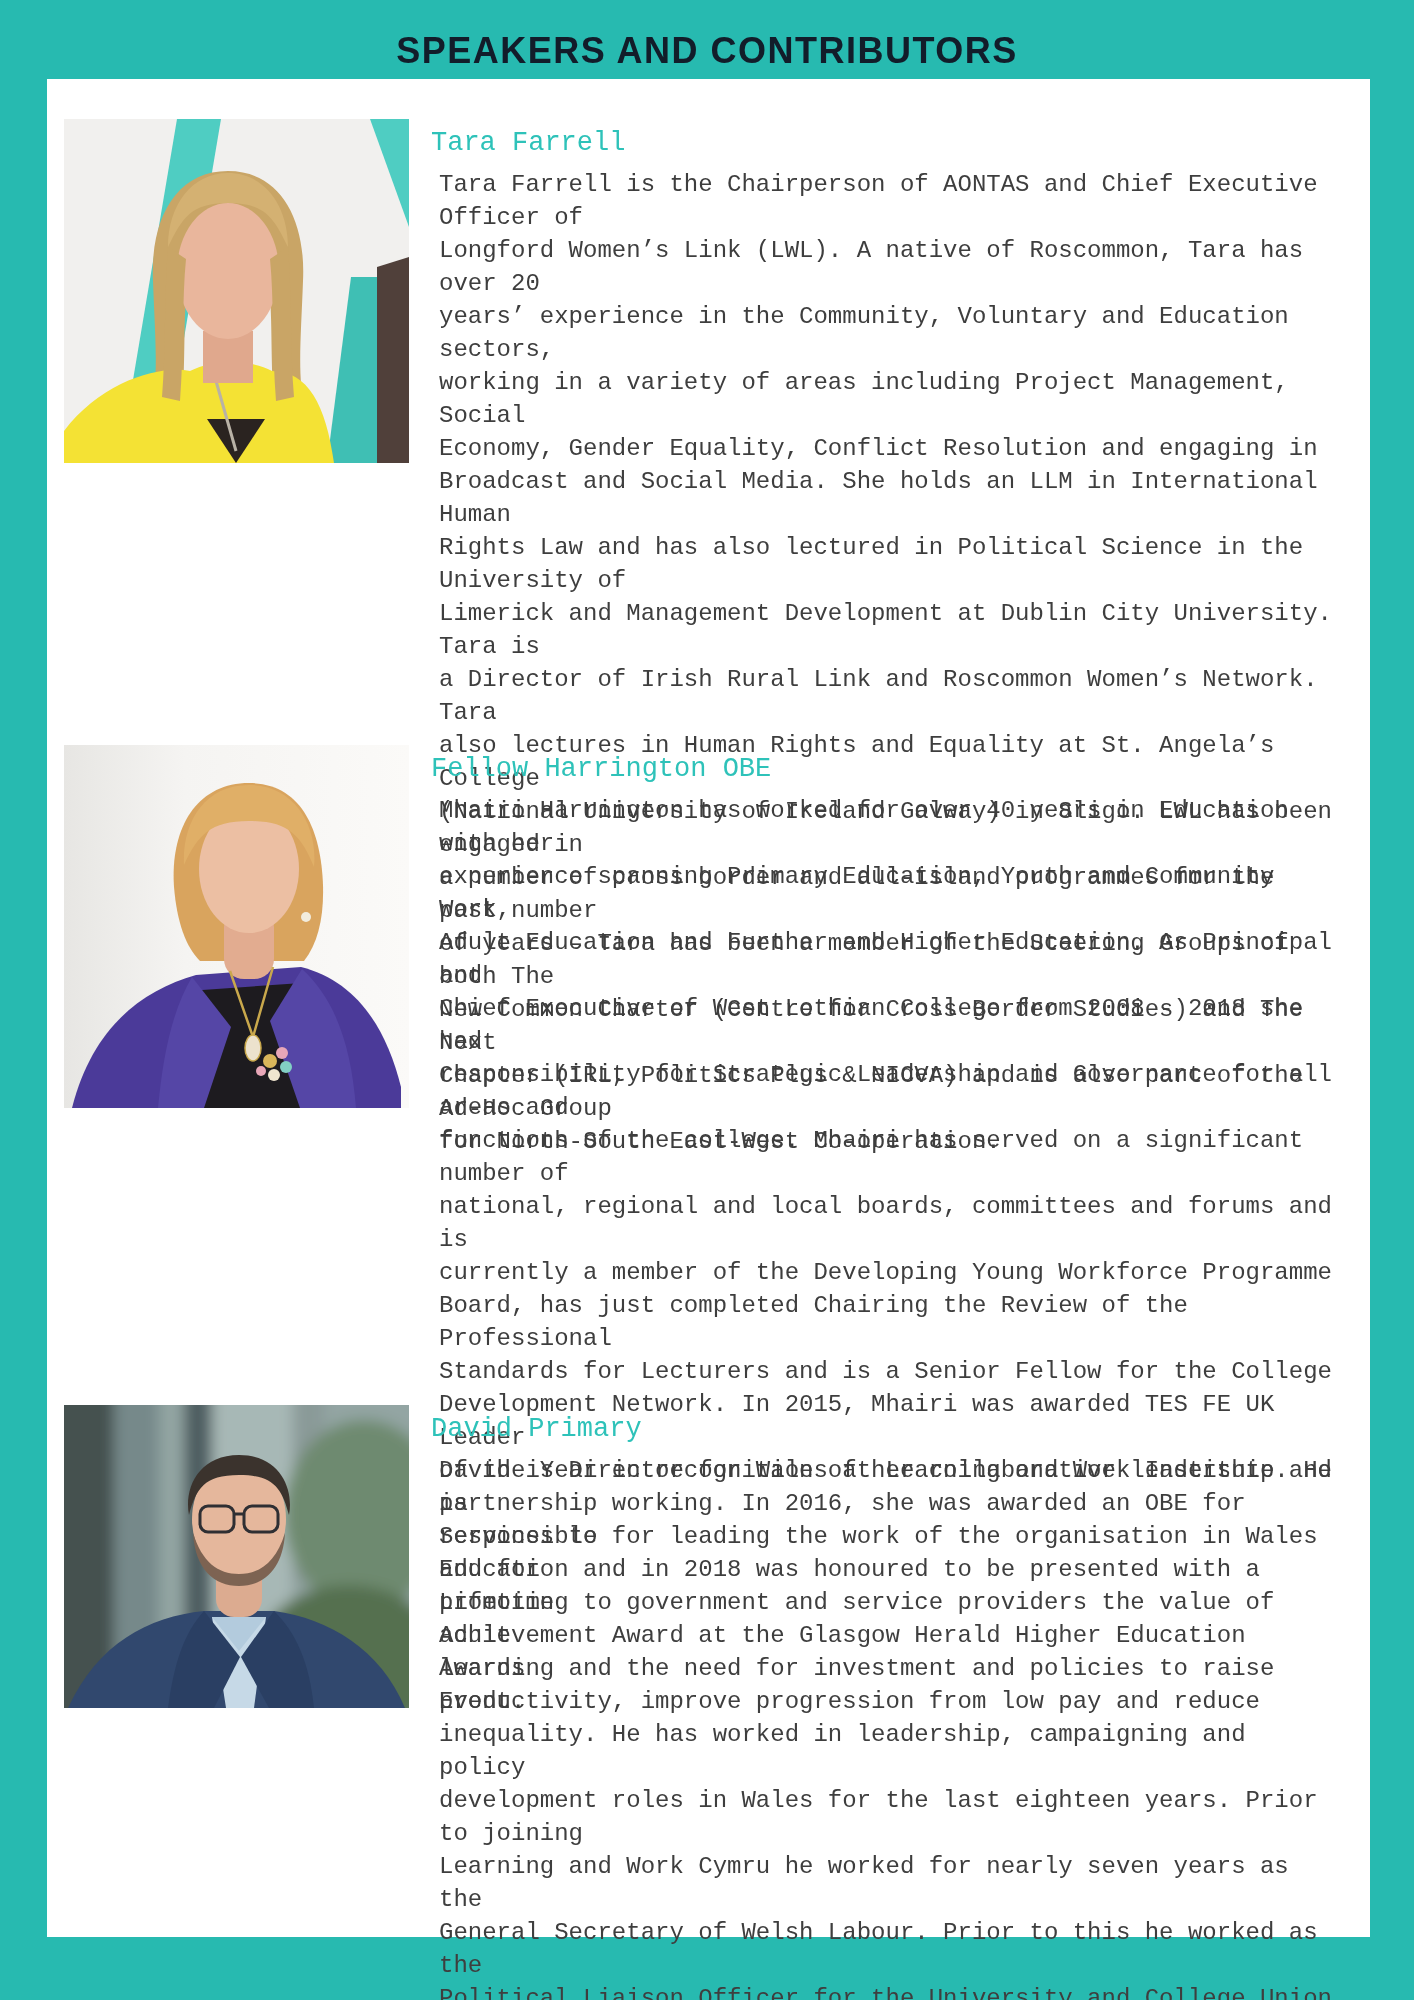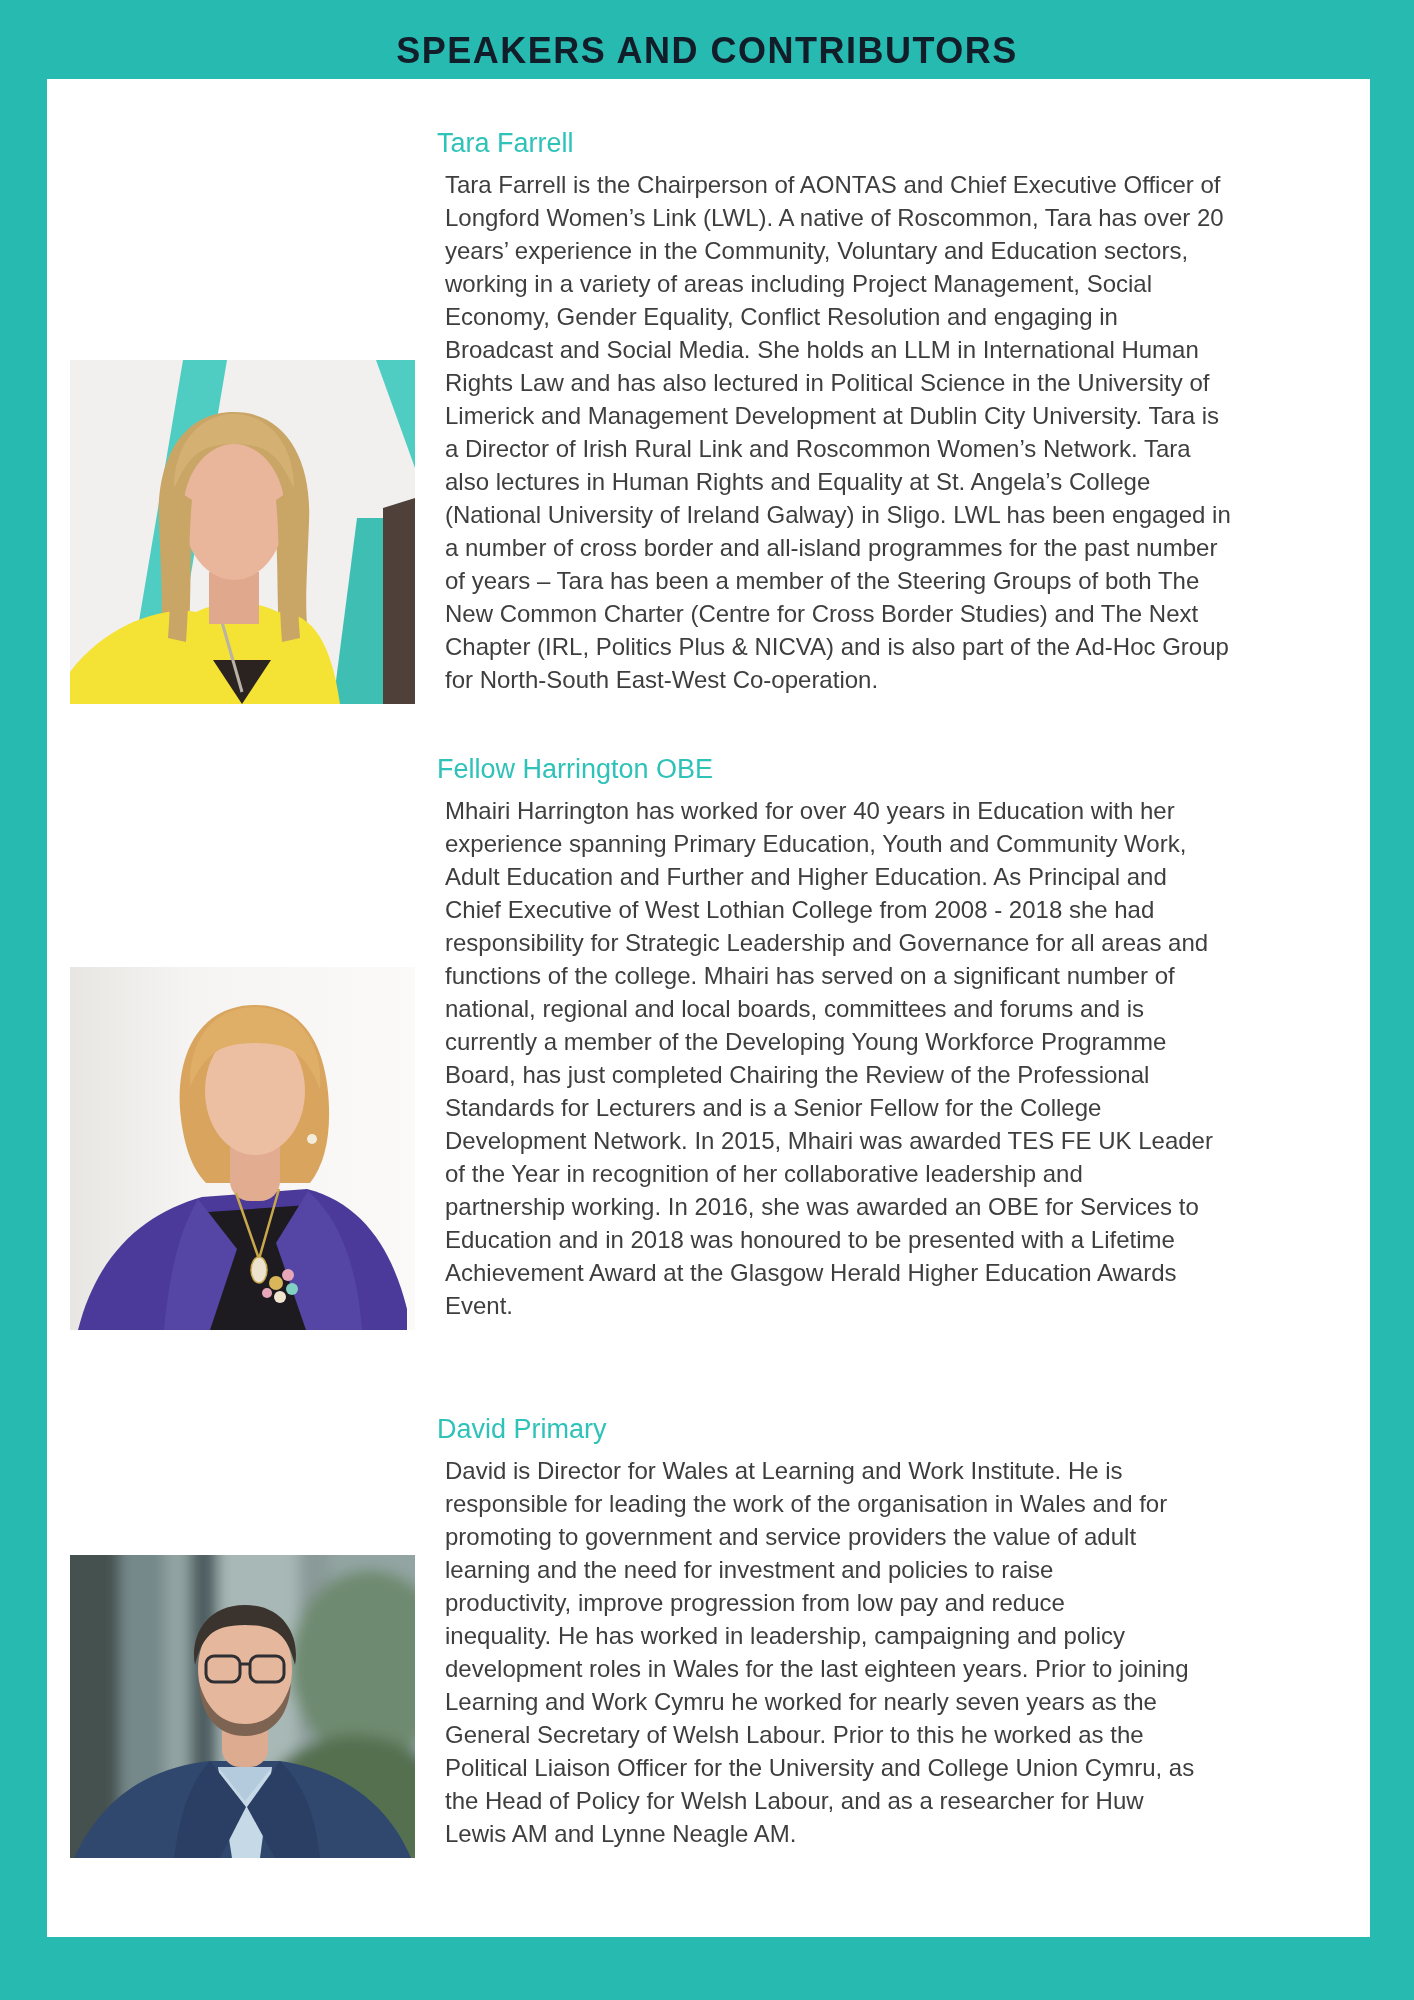--- a/index.html
+++ b/index.html
@@ -23,21 +23,21 @@
   }
   .page-title{
     font-size:36px;font-weight:700;letter-spacing:1.5px;
     color:var(--title-color);
   }
   .panel{
     position:absolute;left:47px;top:79px;width:1323px;height:1858px;
     background:var(--panel-white);
   }
   .speaker{
-    position:absolute;left:70px;display:flex;align-items:flex-end;
+    position:absolute;left:64px;display:flex;align-items:flex-start;font-family:Liberation Mono, monospace;
   }
   .speaker-1{top:119px;}
   .speaker-2{top:745px;}
   .speaker-3{top:1405px;}
   .photo{flex:0 0 345px;overflow:hidden;}
   .photo svg{display:block;}
   .photo-1{height:344px;}
   .photo-2{height:363px;}
   .photo-3{height:303px;}
   .text{margin-left:22px;width:920px;padding-top:8px;}

